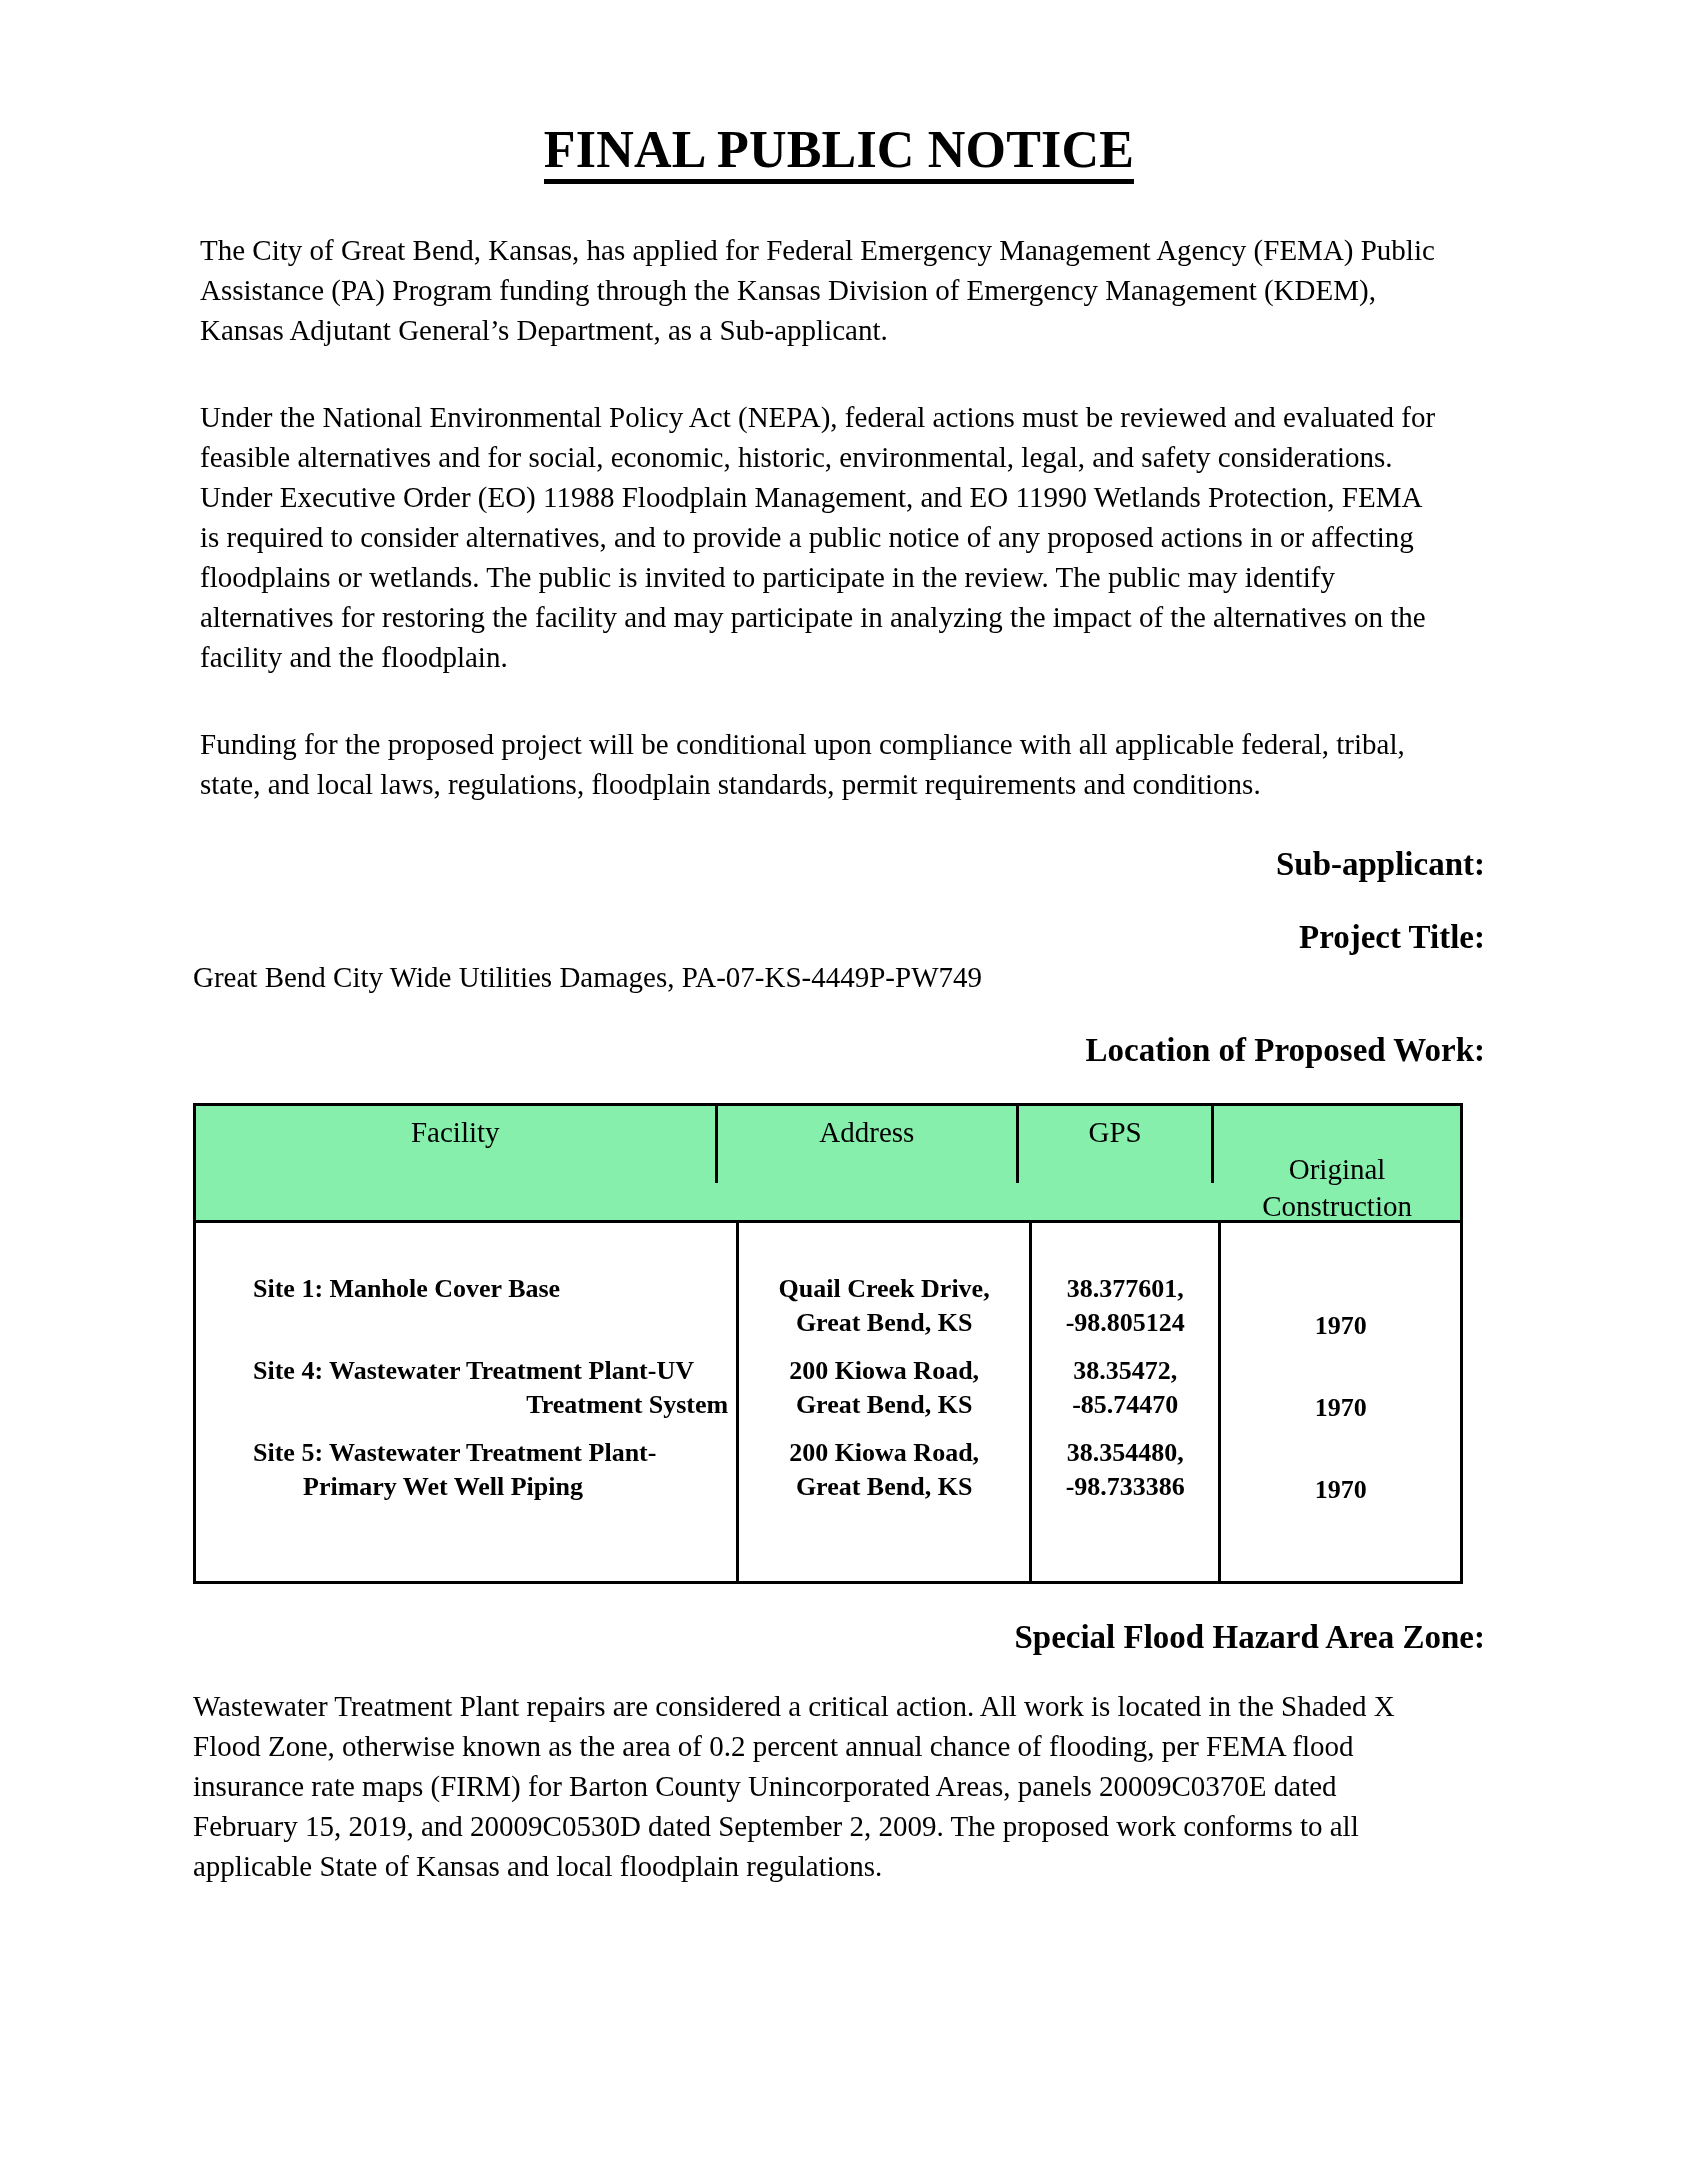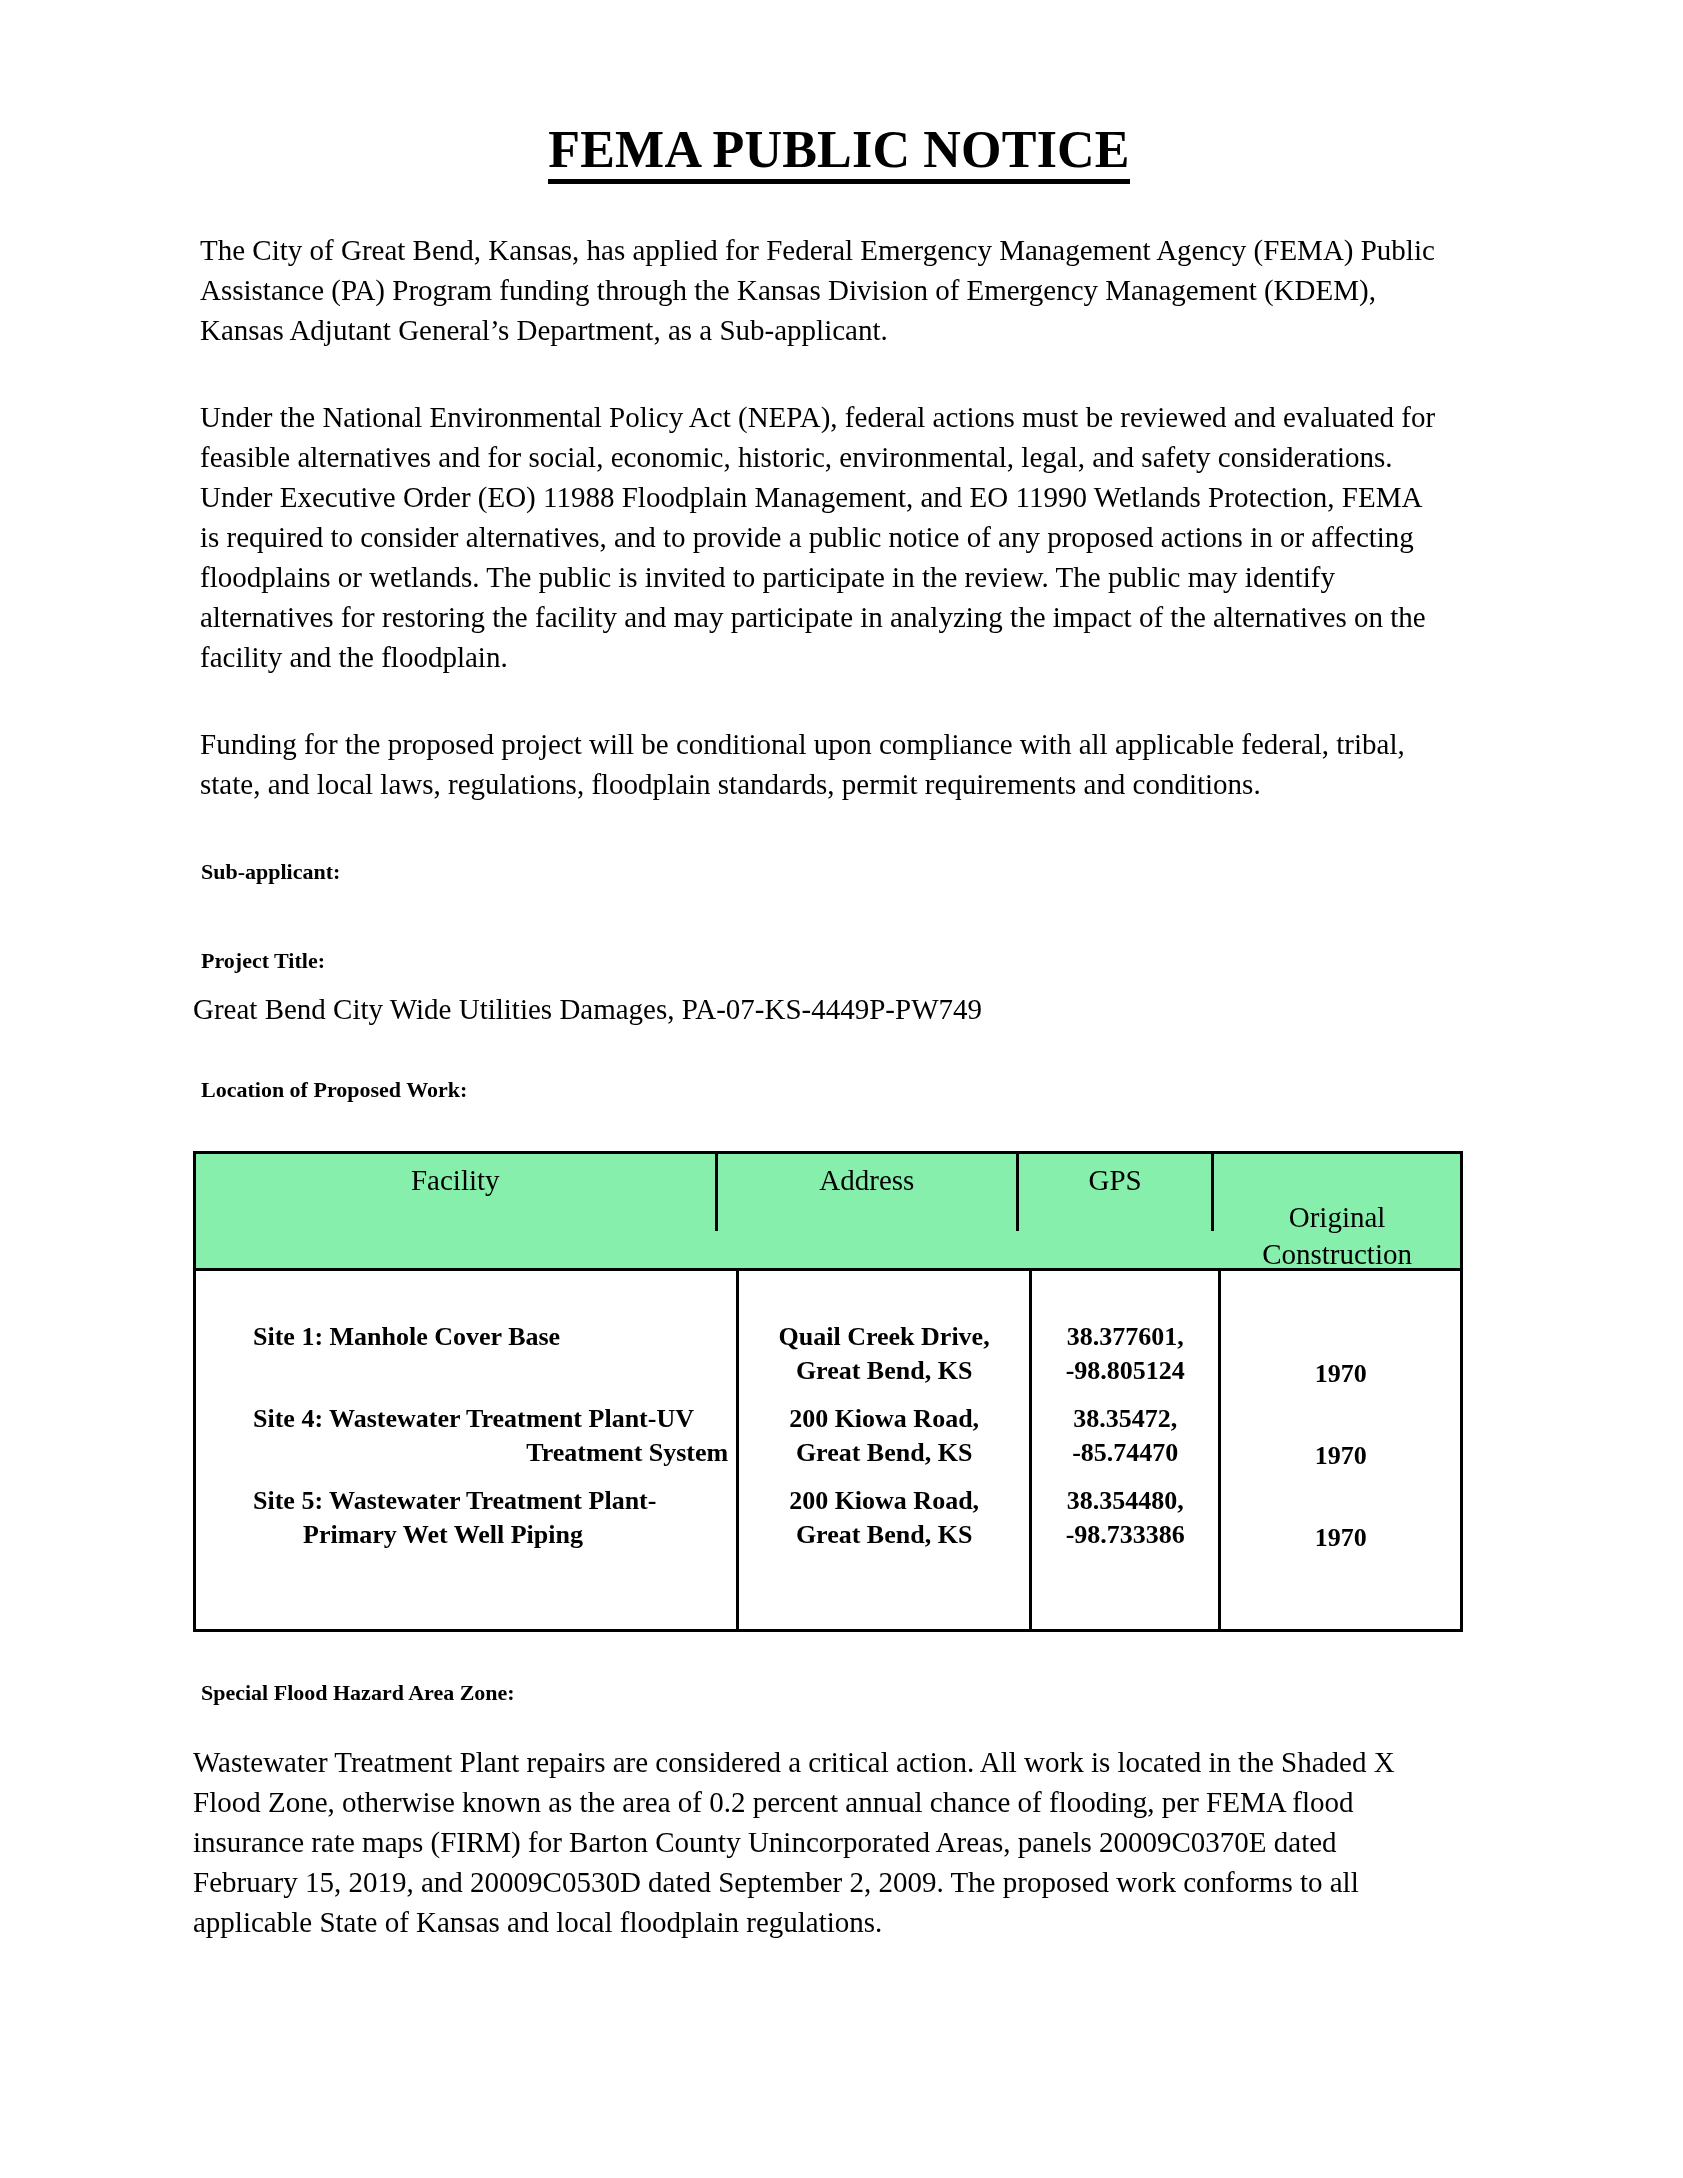--- a/index.html
+++ b/index.html
@@ -51,24 +51,25 @@
     font-size: 29px;
     line-height: 40px;
     text-align: left;
     margin: 7px;
     width: 1245px;
   }
   .gap-large { height: 39px; }
   .gap-med { height: 33px; }
 
   .section-label {
-    font-size: 22px;
+    font-size: 33px;
     font-weight: bold;
     line-height: 40px;
-    margin: 8px;
+    margin: 0;
+    text-align: right;
   }
   .section-value {
     font-size: 29px;
     line-height: 40px;
     margin: 0;
   }
 
   .tbl-outer {
     border: 3px solid #000;
     width: 1270px;
@@ -127,21 +128,21 @@
     line-height: 40px;
     width: 1252px;
   }
 </style>
 </head>
 <body>
 
 <div class="page">
   <div class="content">
 
-    <h1 class="doc-title"><span class="ul">FEMA PUBLIC NOTICE</span></h1>
+    <h1 class="doc-title"><span class="ul">FINAL PUBLIC NOTICE</span></h1>
 
     <div class="gap-large"></div>
 
     <p class="para">The City of Great Bend, Kansas, has applied for Federal Emergency Management Agency (FEMA) Public Assistance (PA) Program funding through the Kansas Division of Emergency Management (KDEM), Kansas Adjutant General’s Department, as a Sub-applicant.</p>
 
     <div class="gap-med"></div>
 
     <p class="para">Under the National Environmental Policy Act (NEPA), federal actions must be reviewed and evaluated for feasible alternatives and for social, economic, historic, environmental, legal, and safety considerations. Under Executive Order (EO) 11988 Floodplain Management, and EO 11990 Wetlands Protection, FEMA is required to consider alternatives, and to provide a public notice of any proposed actions in or affecting floodplains or wetlands. The public is invited to participate in the review. The public may identify alternatives for restoring the facility and may participate in analyzing the impact of the alternatives on the facility and the floodplain.</p>
 
     <div class="gap-med"></div>

